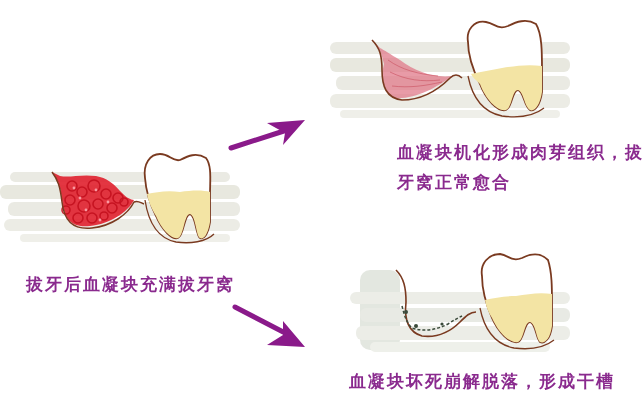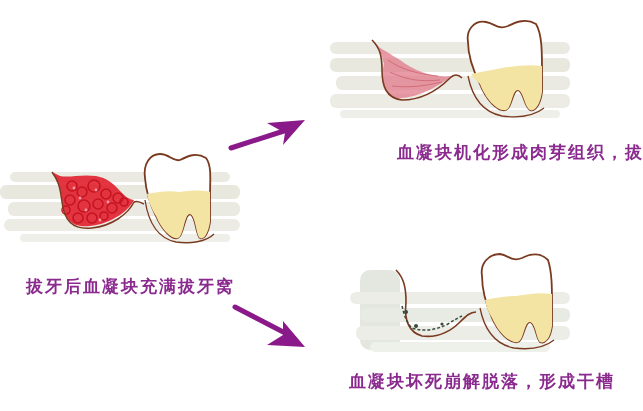--- a/index.html
+++ b/index.html
@@ -1,21 +1,21 @@
 <!DOCTYPE html>
 <html><head>
 <meta charset="utf-8">
 <style>
   html, body { margin:0; padding:0; background:#ffffff; }
   body { width:643px; height:411px; position:relative; overflow:hidden; font-family:"DejaVu Sans", sans-serif; }
   .caption {
     position:absolute; color:#8a2a8e; font-weight:bold; font-size:17px;
     letter-spacing:2px; line-height:30px; white-space:nowrap;
   }
-  #cap-start { left:26px; top:271px; }
+  #cap-start { left:26px; top:271px;font-family:Liberation Mono, monospace; }
   #cap-heal  { left:353px; top:137px;margin-left:44px; }
   #cap-dry   { left:349px; top:366px; }
   .panel { position:absolute; }
 </style>
 </head>
 <body>
 
 <svg class="panel" style="left:0;top:140px" width="240" height="120" viewBox="0 0 240 120">
   <g opacity="0.85">
     <rect x="10" y="32" width="220" height="10" rx="5" fill="#e7e7df"></rect>
@@ -99,14 +99,15 @@
   <circle cx="112" cy="84" r="1.6" fill="#3a4a3a"></circle>
 
   <path d="M152 36 C150 24 158 14 170 14 C180 16 182 22 192 18 C200 14 210 12 218 20 C222 32 222 48 222 64 L222 86 C220 100 214 104 210 102 C206 98 206 84 200 82 C194 82 194 100 188 102 C180 104 168 92 162 78 C156 64 152 50 152 36 Z" fill="#ffffff" stroke="#7a3a20" stroke-width="1.8"></path>
   <path d="M155 60 C164 58 176 56 186 56 C198 54 210 52 222 54 L222 86 C220 100 214 104 210 102 C206 98 206 84 200 82 C194 82 194 100 188 102 C180 104 168 92 162 78 C158 72 156 66 155 60 Z" fill="#f3e4a4"></path>
   <path d="M150 68 C154 88 164 104 184 108 C200 110 214 108 224 100" fill="none" stroke="#7a3a20" stroke-width="1.3"></path>
 </svg>
 
 <div class="caption" id="cap-start">拔牙后血凝块充满拔牙窝</div>
 <div class="caption" id="cap-heal">
   <div>血凝块机化形成肉芽组织，拔</div>
+  <div>牙窝正常愈合</div>
 </div>
 <div class="caption" id="cap-dry">血凝块坏死崩解脱落，形成干槽</div>
 
 </body></html>

